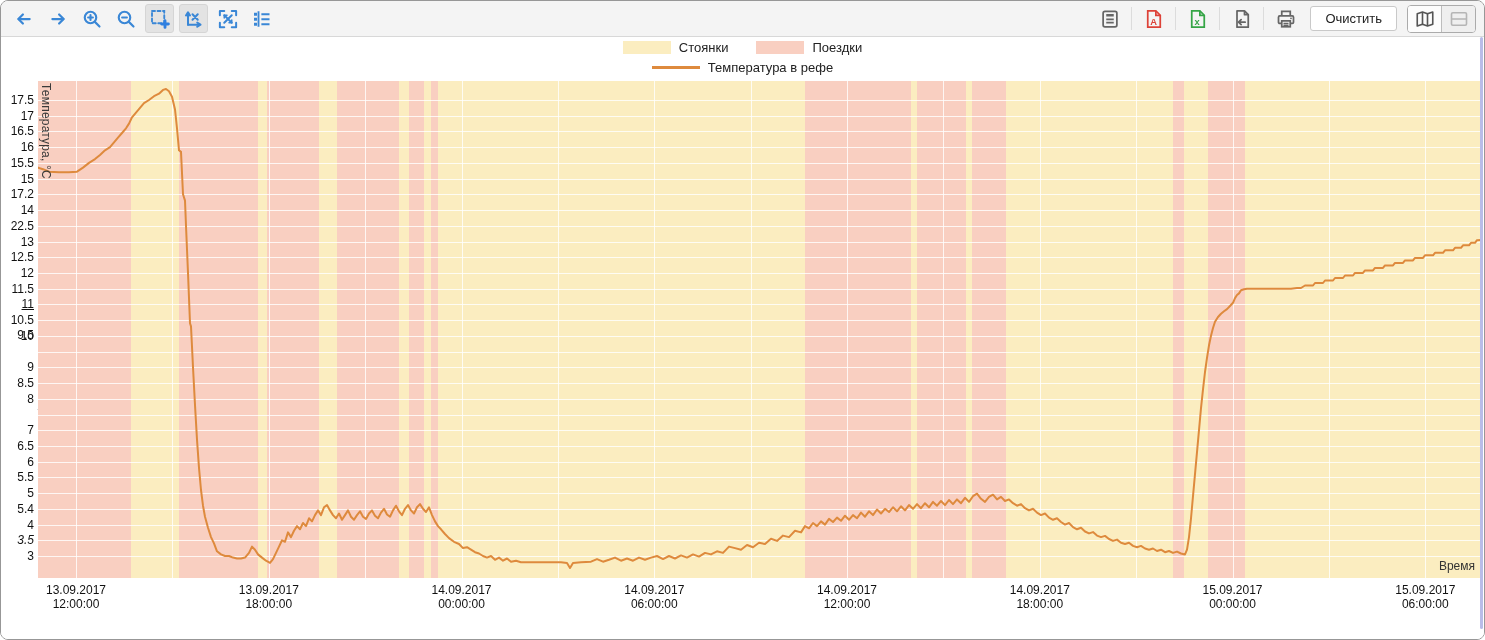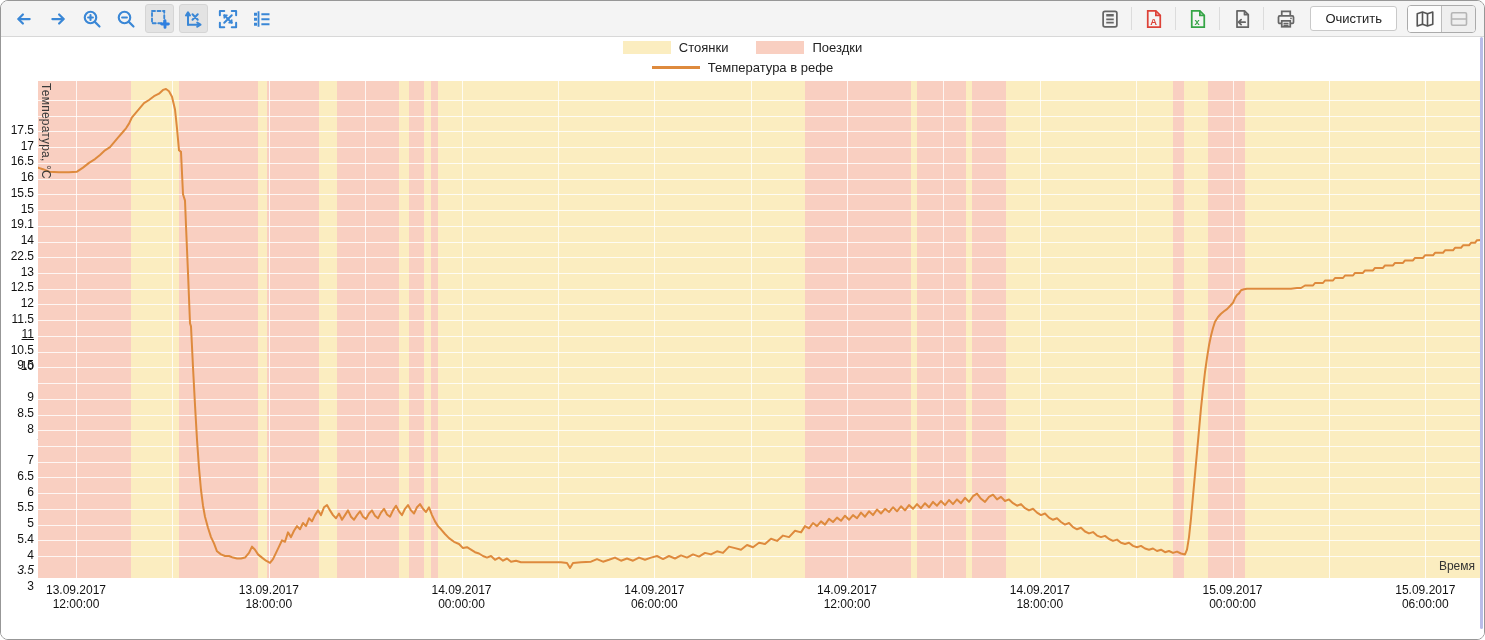--- a/index.html
+++ b/index.html
@@ -23,21 +23,21 @@
   .swatch{width:48px;height:13px;display:inline-block;}
   .line-swatch{width:48px;height:3px;display:inline-block;}
   
   .plot{position:absolute;left:37px;top:44px;width:1443px;height:497px;background:#fff;overflow:hidden;}
   .band{position:absolute;top:0;height:100%;}
   .vgrid{position:absolute;top:0;height:100%;width:1px;background:rgba(255,255,255,0.8);}
   .hgrid{position:absolute;left:0;right:0;height:1px;background:rgba(255,255,255,0.8);}
   .curve-svg{position:absolute;left:0;top:0;}
   .y-axis-title{position:absolute;left:1px;top:2px;writing-mode:vertical-rl;font-size:12px;color:#3a3a3a;letter-spacing:0.2px;}
   .x-axis-title{position:absolute;right:6px;bottom:5px;font-size:12px;color:#333;}
-  .ylab{position:absolute;left:0;width:33px;text-align:right;font-size:12px;color:#111;line-height:14px;margin-top:30px;}
+  .ylab{position:absolute;left:0;width:33px;text-align:right;font-size:12px;color:#111;line-height:14px;}
   .xlab{position:absolute;width:130px;text-align:center;font-size:12px;color:#111;line-height:14px;white-space:pre-line;}
   .right-strip{position:absolute;right:1px;top:0;width:3px;height:592px;background:#b9bce8;border-radius:2px;}
   svg.ic{display:block;}
 </style>
 </head>
 <body>
 
 <div class="window">
 
   <div class="toolbar">
@@ -185,21 +185,21 @@
       </div>
     </div>
 
     <div id="ylabels">
         <div class="ylab" style="top: 55.975px;">17.5</div>
         <div class="ylab" style="top: 71.7px;">17</div>
         <div class="ylab" style="top: 87.425px;">16.5</div>
         <div class="ylab" style="top: 103.15px;">16</div>
         <div class="ylab" style="top: 118.875px;">15.5</div>
         <div class="ylab" style="top: 134.6px;">15</div>
-        <div class="ylab" style="top: 150.325px;">19.1</div>
+        <div class="ylab" style="top: 150.325px;">17.2</div>
         <div class="ylab" style="top: 166.05px;">14</div>
         <div class="ylab" style="top: 181.775px;">22.5</div>
         <div class="ylab" style="top: 197.5px;">13</div>
         <div class="ylab" style="top: 213.225px;">12.5</div>
         <div class="ylab" style="top: 228.95px;">12</div>
         <div class="ylab" style="top: 244.675px;">11.5</div>
         <div class="ylab" style="top: 260.4px; text-decoration: underline;">11</div>
         <div class="ylab" style="top: 276.125px;">10.5</div>
         <div class="ylab" style="top: 291.85px;">10</div>
         <div class="ylab" style="top: 291px;">9.5</div>

